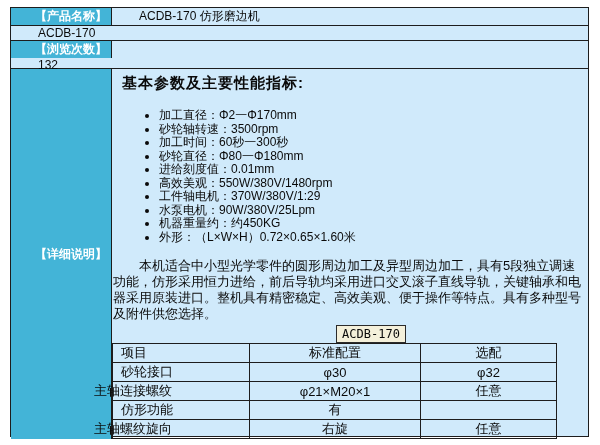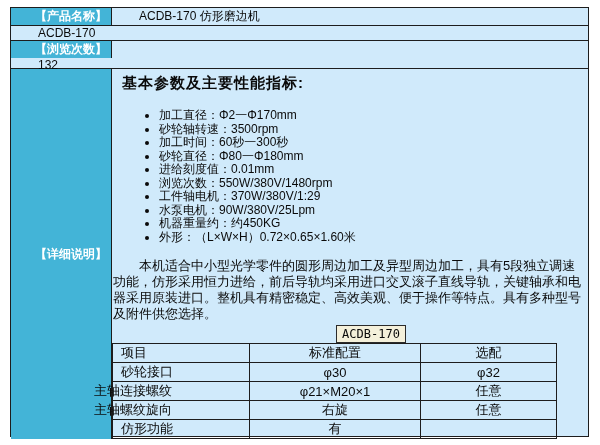--- a/index.html
+++ b/index.html
@@ -147,21 +147,21 @@
 
     <div class="detail-content">
       <div class="heading">基本参数及主要性能指标:</div>
 
       <ul class="bullets">
         <li>加工直径：Φ2一Φ170mm</li>
         <li>砂轮轴转速：3500rpm</li>
         <li>加工时间：60秒一300秒</li>
         <li>砂轮直径：Φ80一Φ180mm</li>
         <li>进给刻度值：0.01mm</li>
-        <li>浏览次数：550W/380V/1480rpm</li>
+        <li>高效美观：550W/380V/1480rpm</li>
         <li>工件轴电机：370W/380V/1:29</li>
         <li>水泵电机：90W/380V/25Lpm</li>
         <li>机器重量约：约450KG</li>
         <li>外形：（L×W×H）0.72×0.65×1.60米</li>
       </ul>
 
       <p class="desc">本机适合中小型光学零件的圆形周边加工及异型周边加工，具有5段独立调速功能，仿形采用恒力进给，前后导轨均采用进口交叉滚子直线导轨，关键轴承和电器采用原装进口。整机具有精密稳定、高效美观、便于操作等特点。具有多种型号及附件供您选择。</p>
 
       <div class="badge-wrap">
         <span class="badge">ACDB-170</span>
@@ -183,26 +183,26 @@
           <td class="item"><span>砂轮接口</span></td>
           <td>φ30</td>
           <td>φ32</td>
         </tr>
         <tr>
           <td class="item"><span class="ovf">主轴连接螺纹</span></td>
           <td>φ21×M20×1</td>
           <td>任意</td>
         </tr>
         <tr>
+          <td class="item"><span>仿形功能</span></td>
+          <td>有</td>
+          <td></td>
+        </tr>
+        <tr>
           <td class="item"><span class="ovf">主轴螺纹旋向</span></td>
           <td>右旋</td>
           <td>任意</td>
         </tr>
-        <tr>
-          <td class="item"><span>仿形功能</span></td>
-          <td>有</td>
-          <td></td>
-        </tr>
       </tbody>
         </table>
     </div>
   </div>
 </div>
 
 </body></html>

